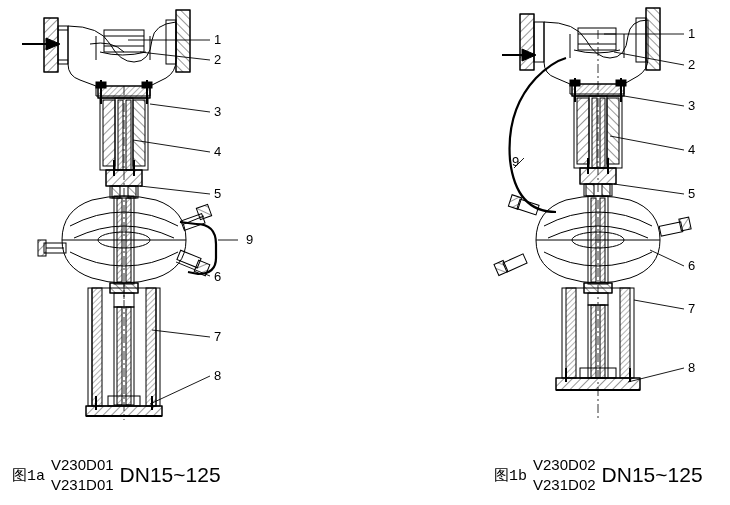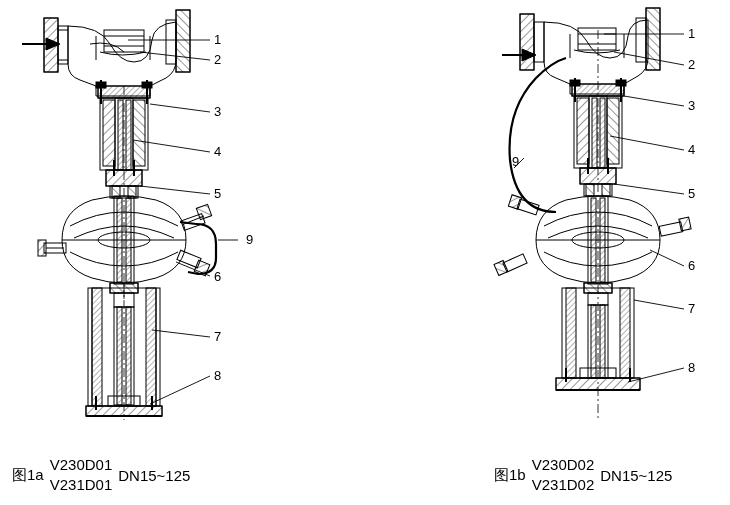--- a/index.html
+++ b/index.html
@@ -17,27 +17,28 @@
   }
   .fig-svg {
     position: absolute;
     top: 0;
     left: 0;
     width: 730px;
     height: 505px;
   }
   .cap-label {
     font-size: 15px;
+    font-family: Liberation Mono, monospace;
   }
   .cap-models {
     font-size: 15px;
     line-height: 20px;
   }
   .cap-range {
-    font-size: 15px;
+    font-size: 21px;
   }
   .caption-block {
     position: absolute;
     display: flex;
     align-items: center;
     gap: 6px;
   }
   .models-col {
     display: flex;
     flex-direction: column;

